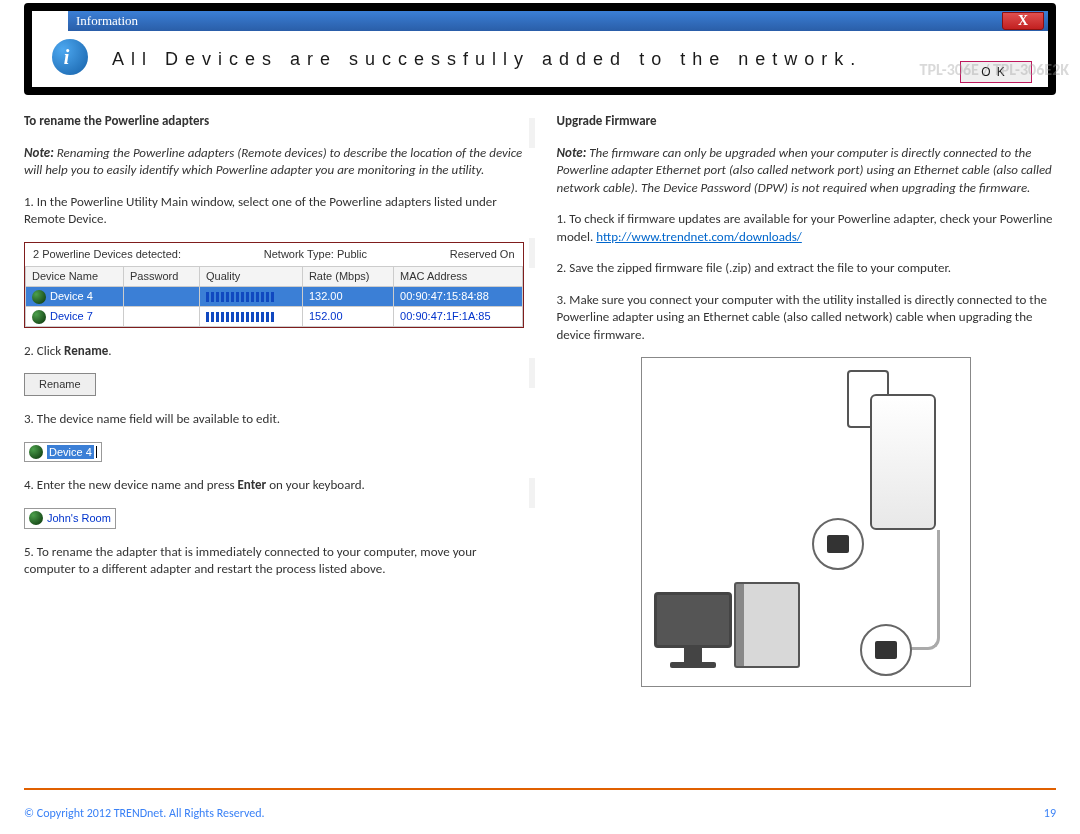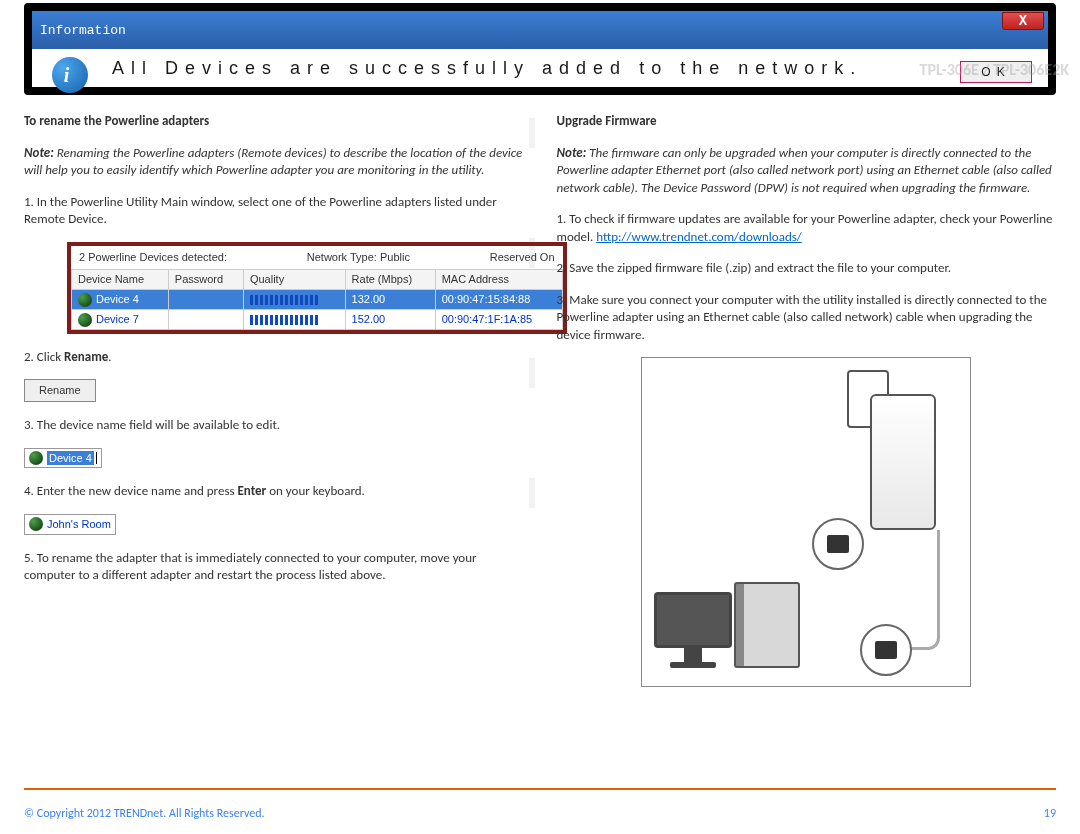--- a/index.html
+++ b/index.html
@@ -19,29 +19,30 @@
     position: absolute;
     top: 3px; left: 24px; right: 24px;
     height: 92px;
     border: 8px solid #000;
     border-radius: 4px;
     background: #fff;
     display: flex;
     flex-direction: column;
   }
   .dialog-title {
-    height: 38px;
+    height: 20px;
     background: linear-gradient(#3b7fd6,#2a5ea8);
     color: #fff;
     font-size: 13px;
-    font-family: Liberation Mono, monospace;
+    font-family: Liberation Serif, serif;
     padding-left: 8px;
     display: flex;
     align-items: center;
     position: relative;
+    margin-left: 36px;
   }
   .dialog-close {
     position: absolute;
     right: 4px; top: 1px;
     width: 42px; height: 18px;
     background: linear-gradient(#e05050,#c22020);
     border: 1px solid #8a1010;
     border-radius: 0 0 3px 3px;
     color: #fff;
     display: flex; align-items: center; justify-content: center;
@@ -113,26 +114,25 @@
     font-size: 13px;
     line-height: 1.35;
   }
   .col p { margin-bottom: 14px; }
   .col .bold { font-weight: bold; }
   .col .ital { font-style: italic; margin-top: 8px; }
   .link { color: #0066cc; text-decoration: underline; }
 
   
   .dev-table-wrap {
-    border: 4px solid #7f1d1d;
+    border: 1px solid #7f1d1d;
     font-family: Tahoma, sans-serif;
     font-size: 11px;
     margin-bottom: 14px;
     width: 100%;
-    margin-left: 43px;
   }
   .dev-header {
     display: flex;
     justify-content: space-between;
     padding: 4px 8px;
   }
   .dev-table { width:100%; border-collapse: collapse; }
   .dev-table th, .dev-table td {
     border: 1px solid #ccc;
     padding: 0 6px;

